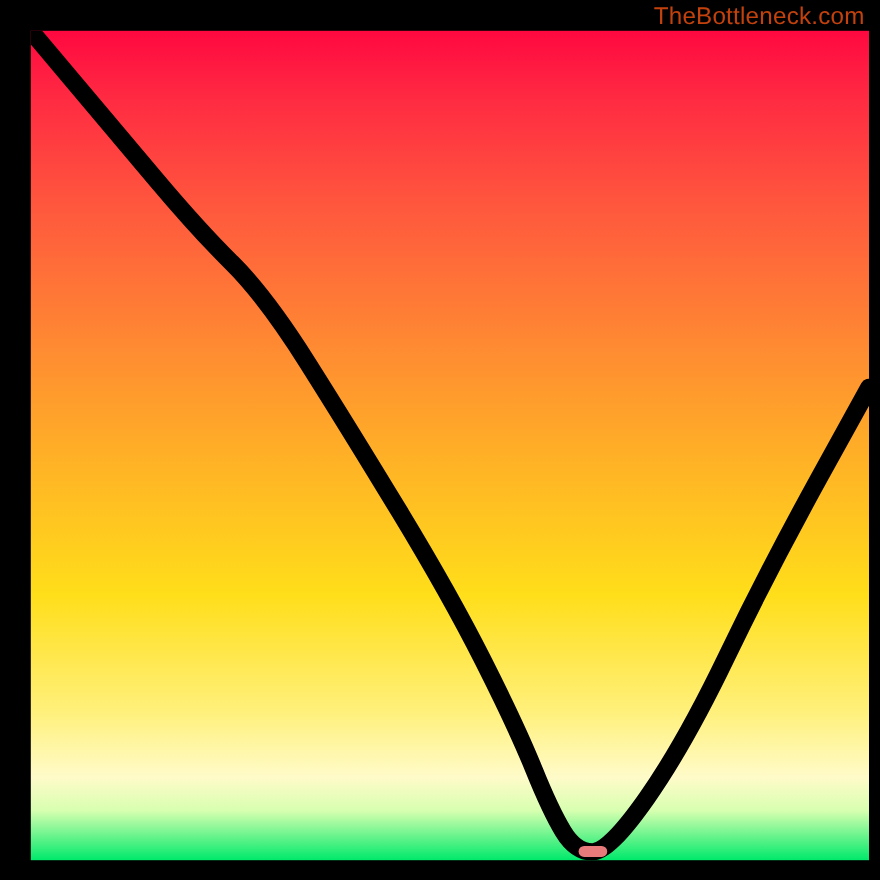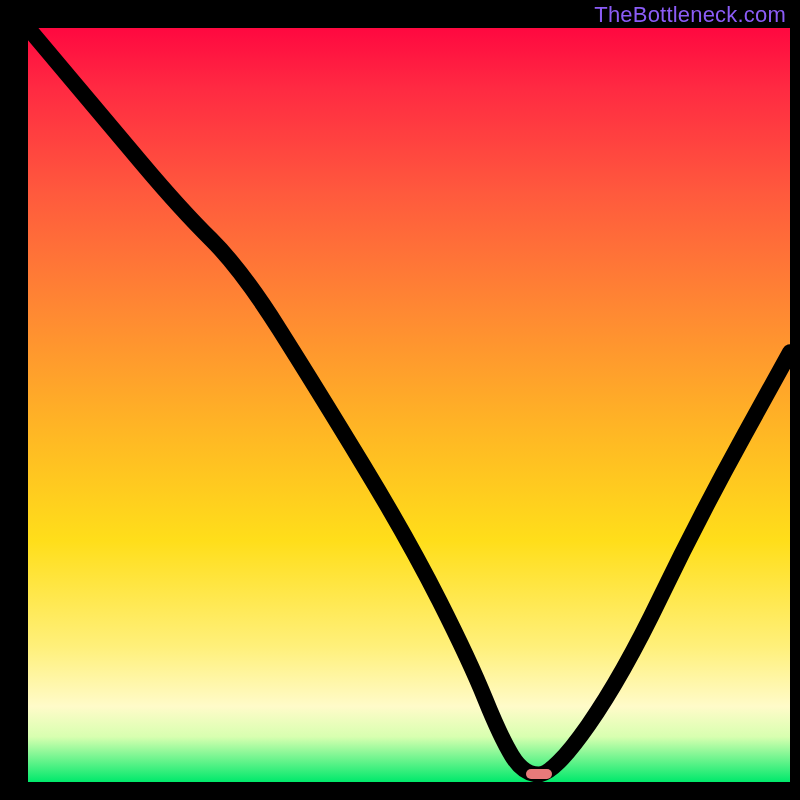--- a/index.html
+++ b/index.html
@@ -13,21 +13,21 @@
   }
   .frame {
     position: absolute;
     inset: 0;
     background: #000;
   }
   .watermark {
     position: absolute;
     top: 2px;
     right: 14px;
-    color: #8b5cf6;
+    color: #c2410c;
     font-size: 22px;
     letter-spacing: 0.2px;
     font-weight: 500;
     user-select: none;
   }
   .plot {
     position: absolute;
     left: 28px;
     right: 10px;
     top: 28px;

